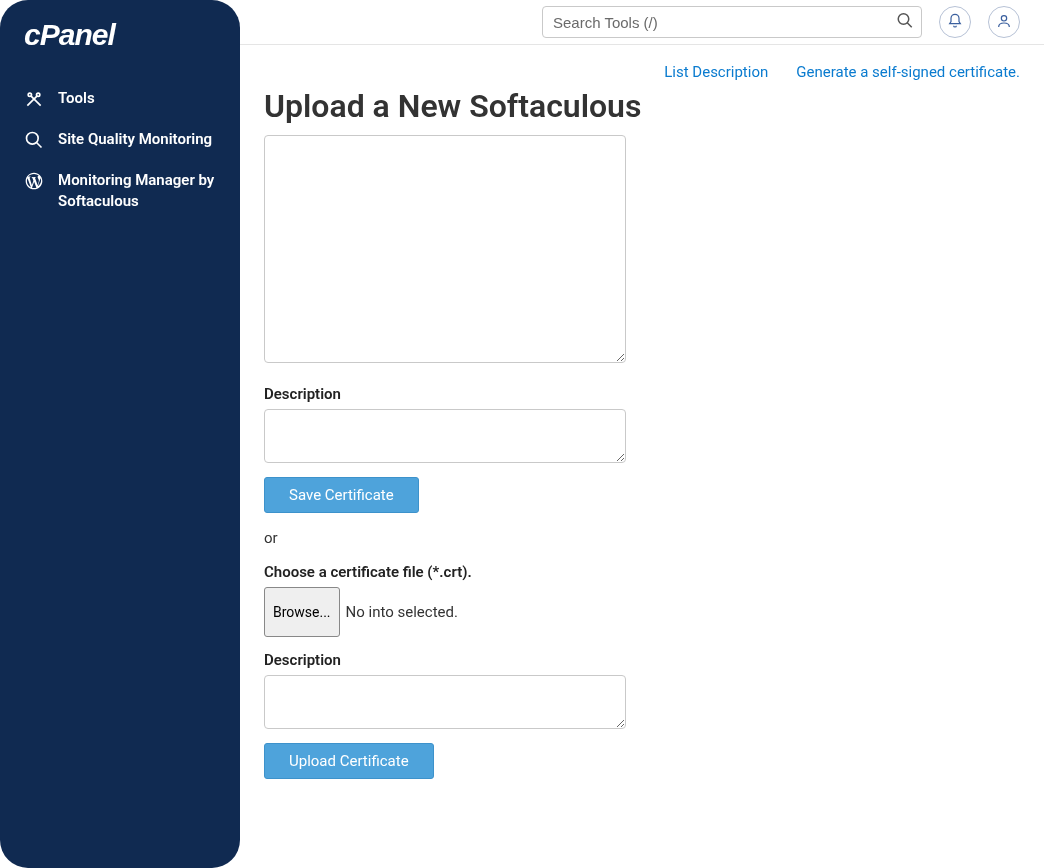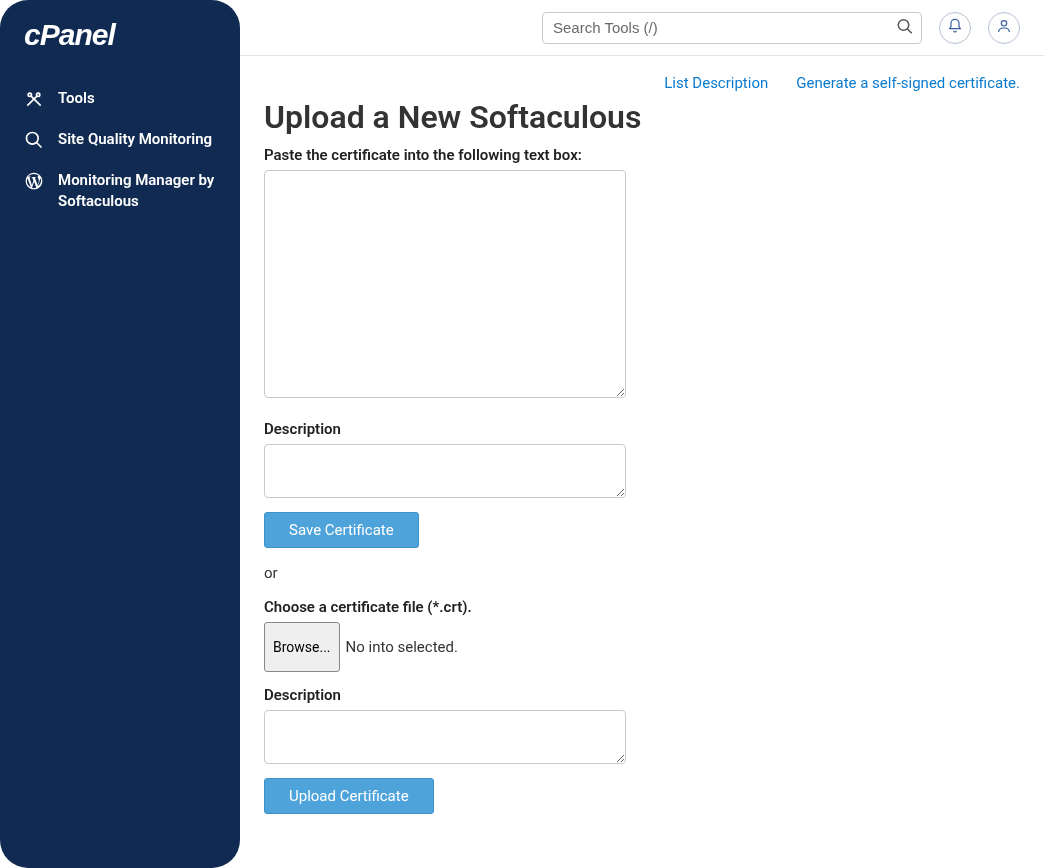--- a/index.html
+++ b/index.html
@@ -69,21 +69,21 @@
     
     .main {
       flex: 1;
       display: flex;
       flex-direction: column;
       min-width: 0;
     }
 
     
     .topbar {
-      height: 56px;
+      height: 45px;
       border-bottom: 1px solid #e5e5e5;
       display: flex;
       align-items: center;
       padding: 0 24px;
       justify-content: flex-end;
       gap: 17px;
     }
     .search-wrap {
       position: relative;
       width: 380px;
@@ -291,21 +291,20 @@
   <div class="content">
 
     <div class="toplinks">
       <a>List Description</a>
       <a>Generate a self-signed certificate.</a>
     </div>
 
     <h1 class="page-title">Upload a New Softaculous</h1>
 
     
-    <label class="field-label">Paste the certificate into the following text box:</label>
     <textarea class="textarea-lg" style=""></textarea>
 
     <div class="spacer-md"></div>
 
     <label class="field-label">Description</label>
     <textarea class="textarea-sm" style=""></textarea>
 
     <div class="spacer-sm"></div>
 
     <button class="btn-primary">Save Certificate</button>

